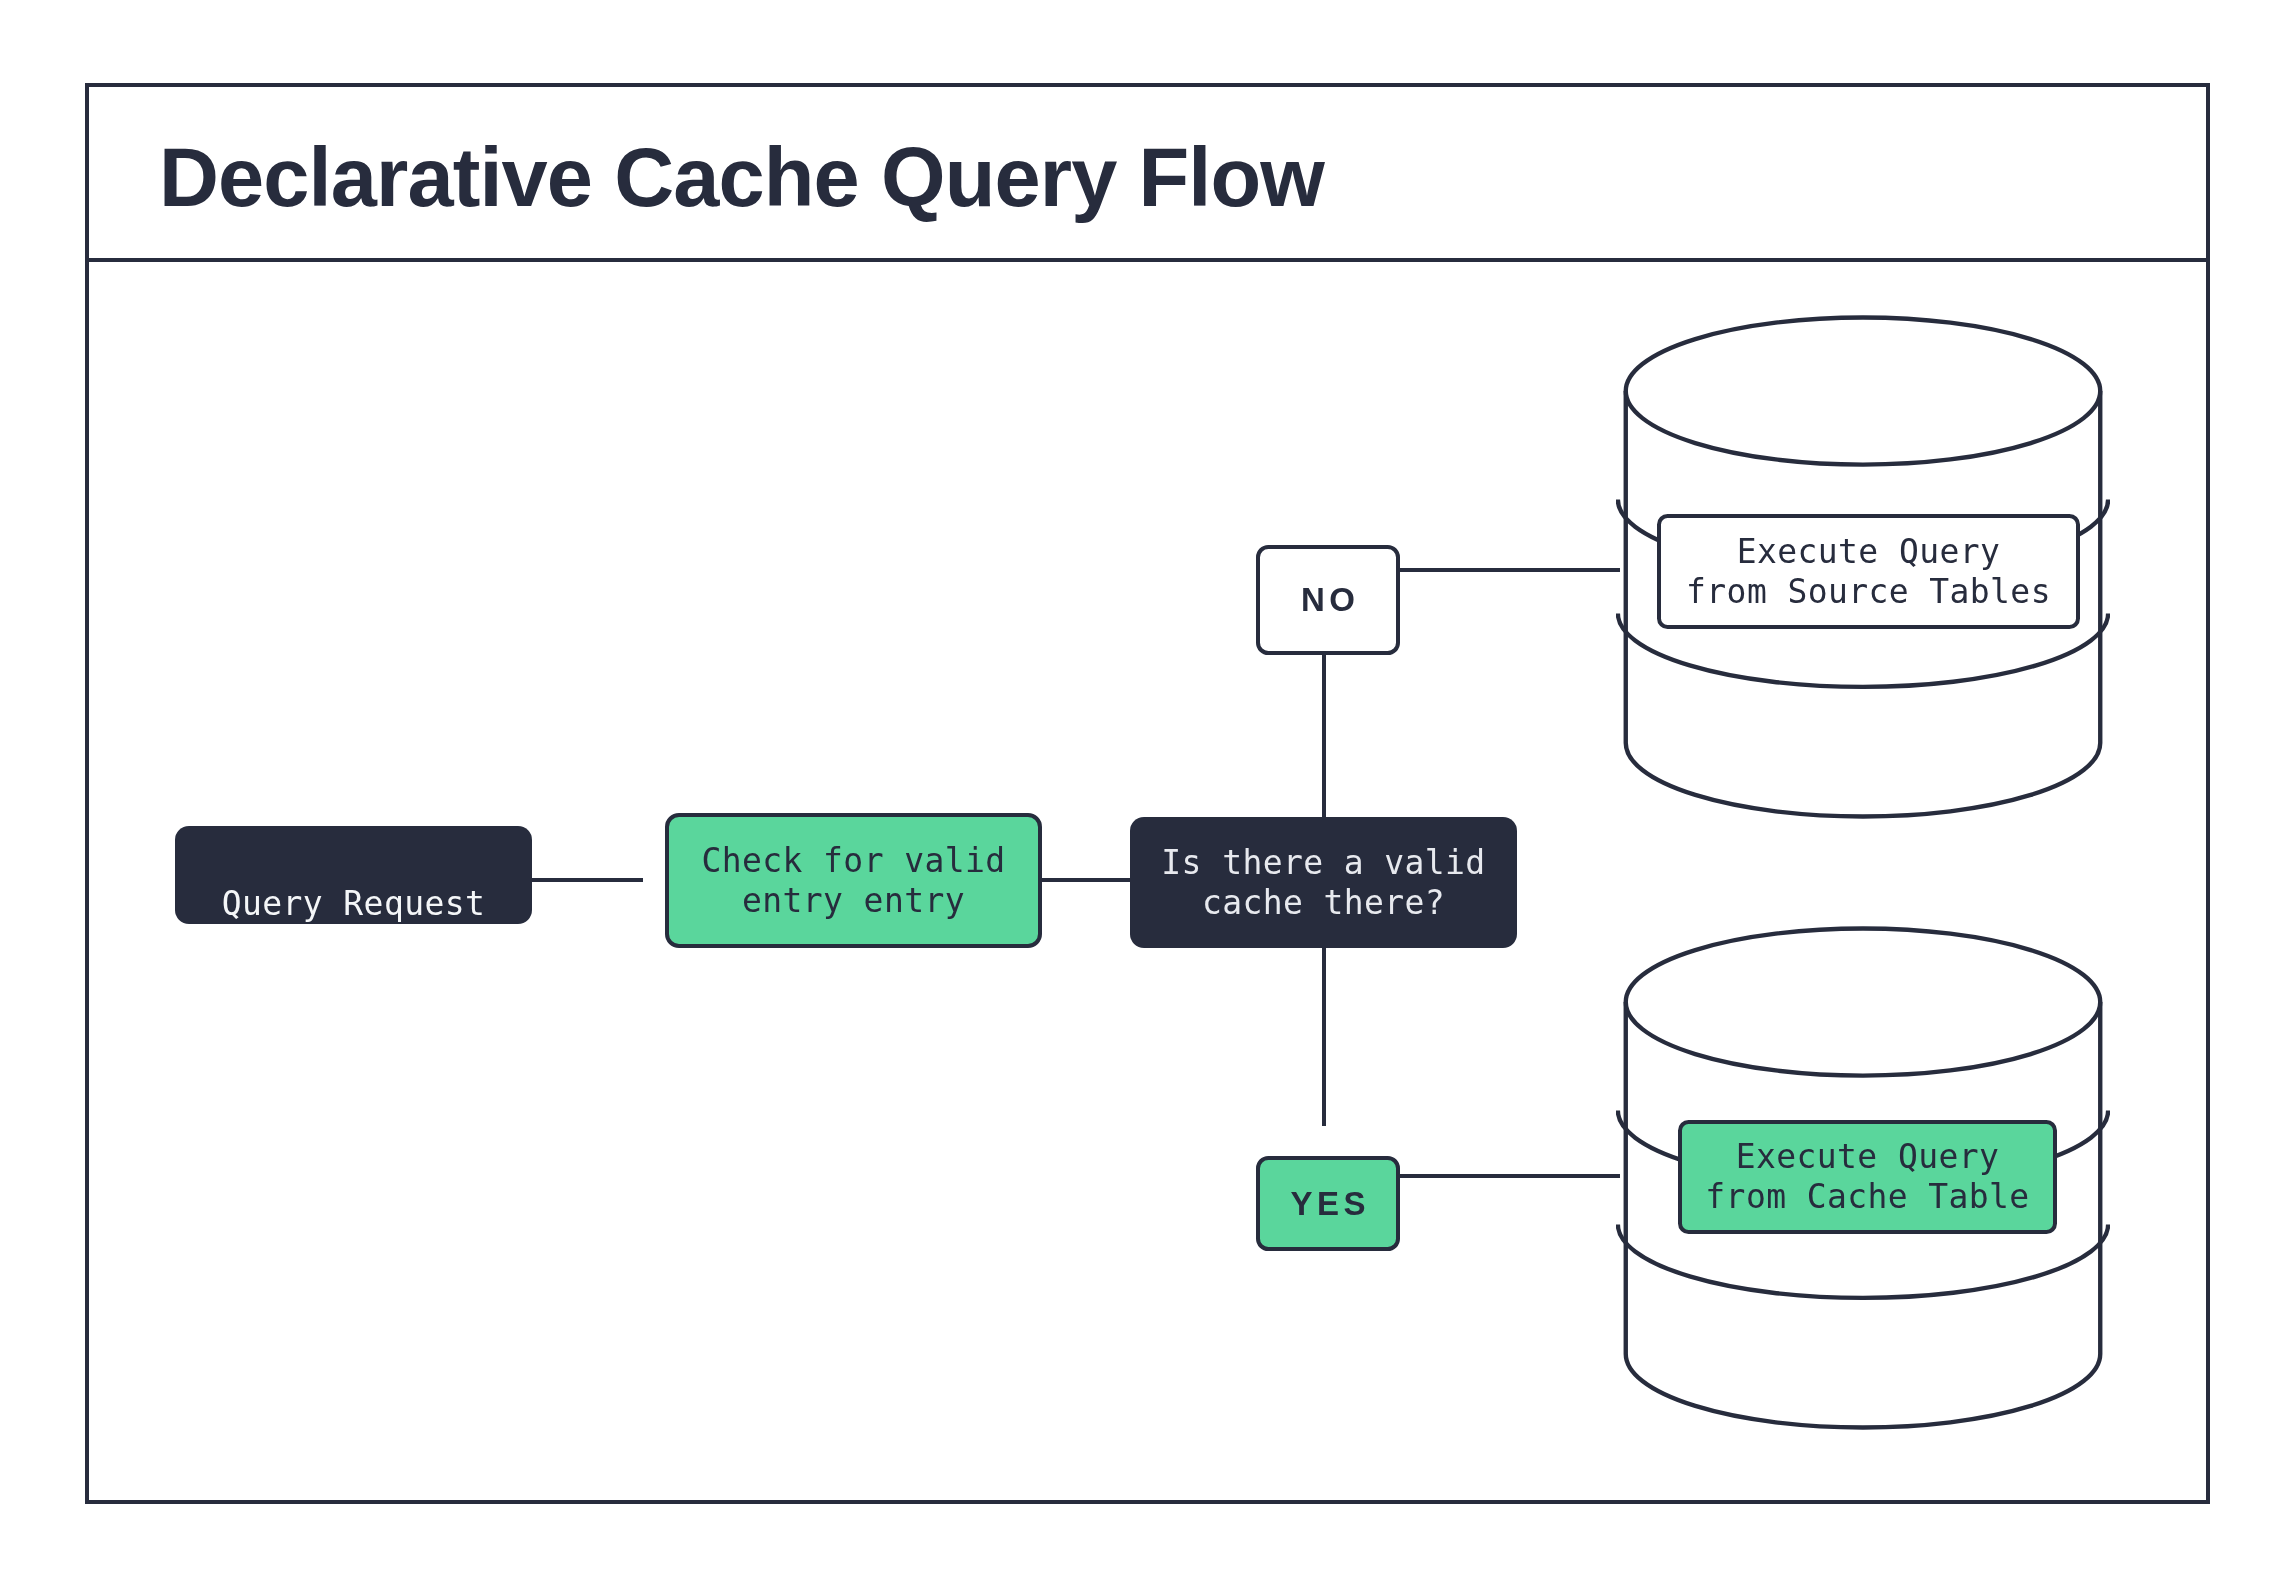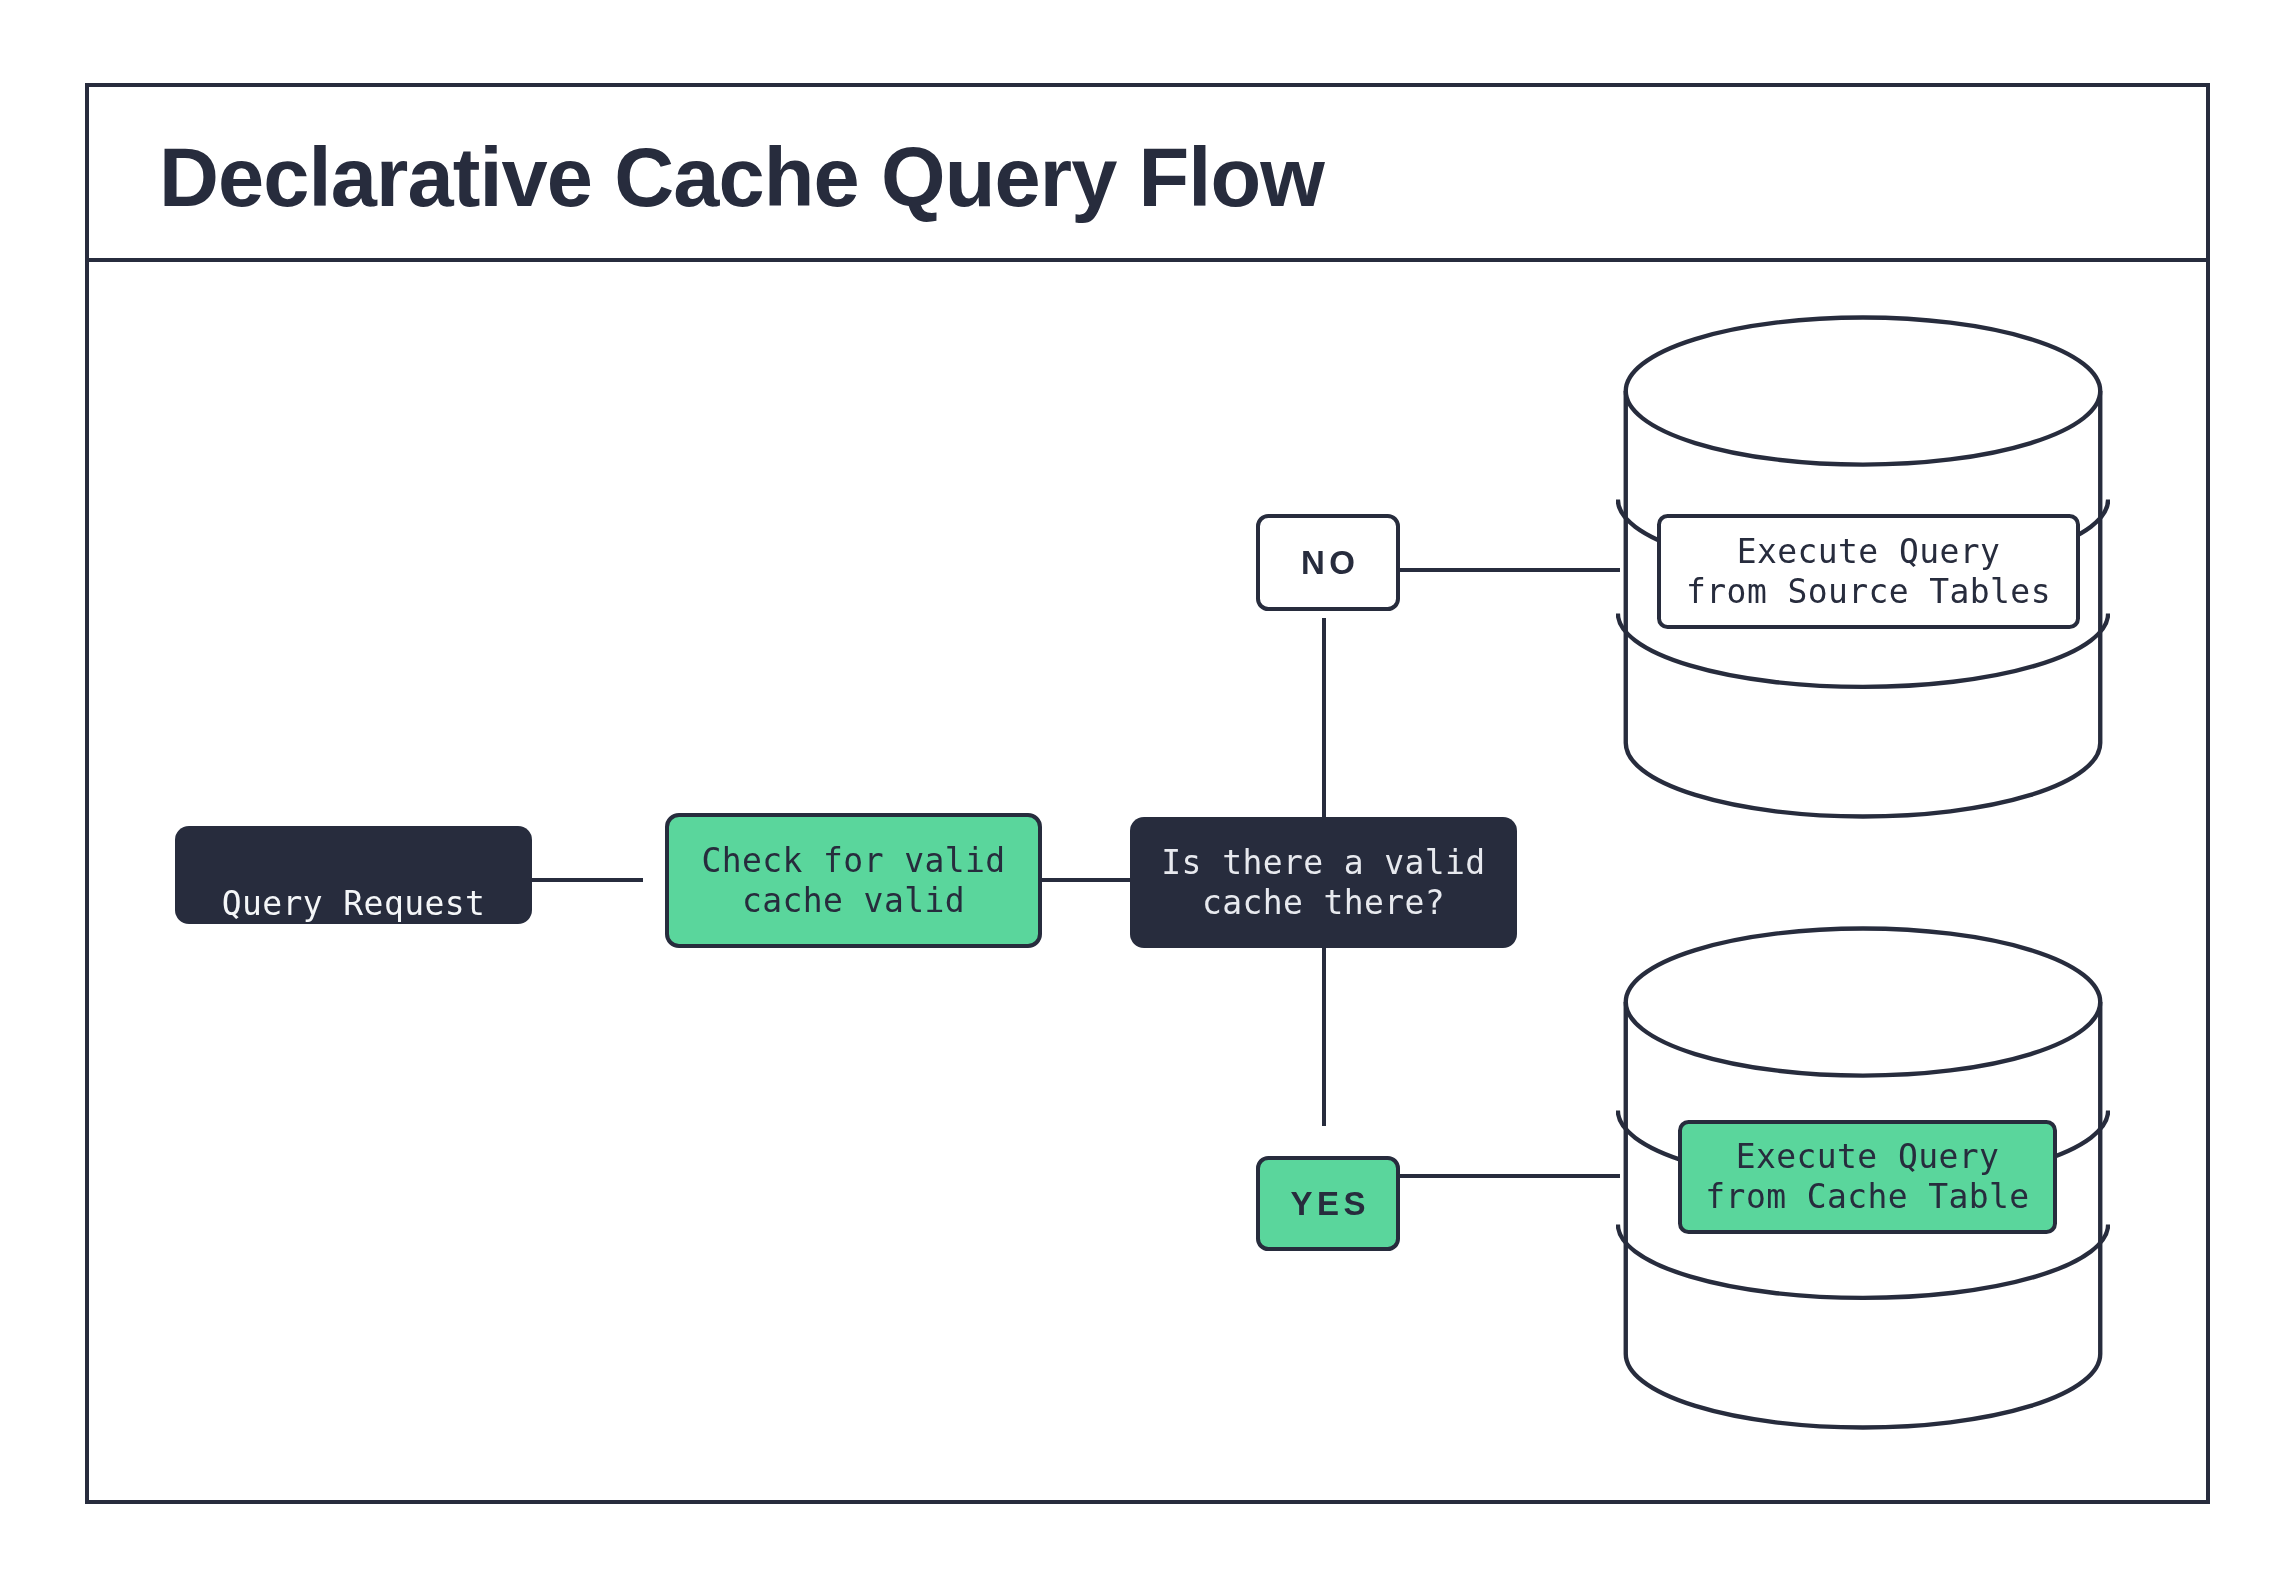--- a/index.html
+++ b/index.html
@@ -34,21 +34,21 @@
   .dark-node{background:var(--dark);color:var(--light-text);border-radius:14px;}
   .green-node{background:var(--green);color:var(--dark);border:4.4px solid var(--dark);border-radius:14px;}
   .white-node{background:var(--paper);color:var(--dark);border:4.4px solid var(--dark);border-radius:12.3px;}
   .query{left:175px;top:826px;width:357px;height:98px;color:#f4f6f8;justify-content:flex-end;}
   .check{left:641px;top:813px;width:377px;height:135px;margin-left:24px;}
   .decision{left:1130px;top:817px;width:387px;height:131px;}
   .tag{
     font-family:"Liberation Sans", sans-serif;font-weight:700;font-size:33px;
     letter-spacing:4.4px;text-indent:4.4px;
   }
-  .no-tag{left:1256px;top:514px;width:144px;height:97px;border-radius:12.3px;}
+  .no-tag{left:1256px;top:545px;width:144px;height:110px;border-radius:12.3px;}
   .yes-tag{left:1256px;top:1156px;width:144px;height:95px;background:var(--green);
     color:var(--dark);border:4.4px solid var(--dark);border-radius:12.3px;box-sizing:border-box;}
   .conn{position:absolute;background:var(--dark);}
   .db-svg{position:absolute;color:var(--dark);}
   .db-label{
     position:absolute;box-sizing:border-box;display:flex;flex-direction:column;
     align-items:center;justify-content:center;text-align:left;
     font-size:33px;line-height:40px;letter-spacing:0.4px;white-space:nowrap;
     border:4.4px solid var(--dark);border-radius:10.5px;
   }
@@ -71,21 +71,21 @@
   <div class="conn" style="left:1397px;top:568px;width:223px;height:4.4px;"></div>
   <div class="conn" style="left:1322px;top:946px;width:4.4px;height:180px;"></div>
   <div class="conn" style="left:1397px;top:1174px;width:223px;height:4.4px;"></div>
 
   <div class="node dark-node query">
     <span class="ln">Query Request</span>
   </div>
 
   <div class="node green-node check">
     <span class="ln">Check for valid</span>
-    <span class="ln">cache valid</span>
+    <span class="ln">entry entry</span>
   </div>
 
   <div class="node dark-node decision">
     <span class="ln">Is there a valid</span>
     <span class="ln">cache there?</span>
   </div>
 
   <div class="node white-node tag no-tag">
     <span class="ln">NO</span>
   </div>

